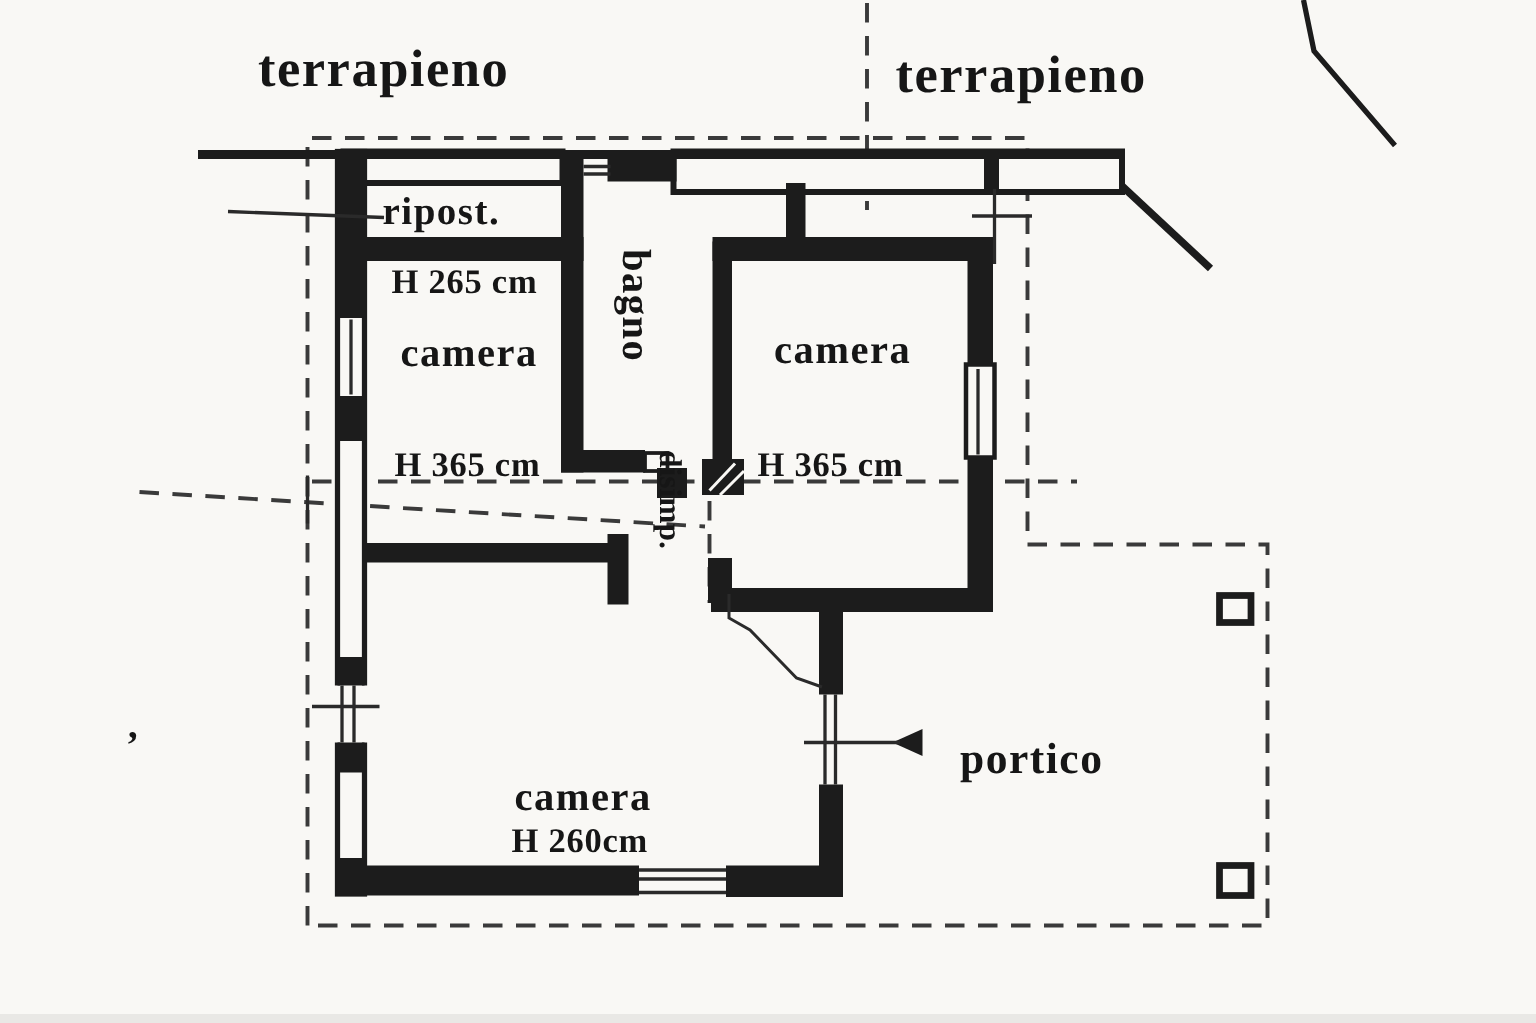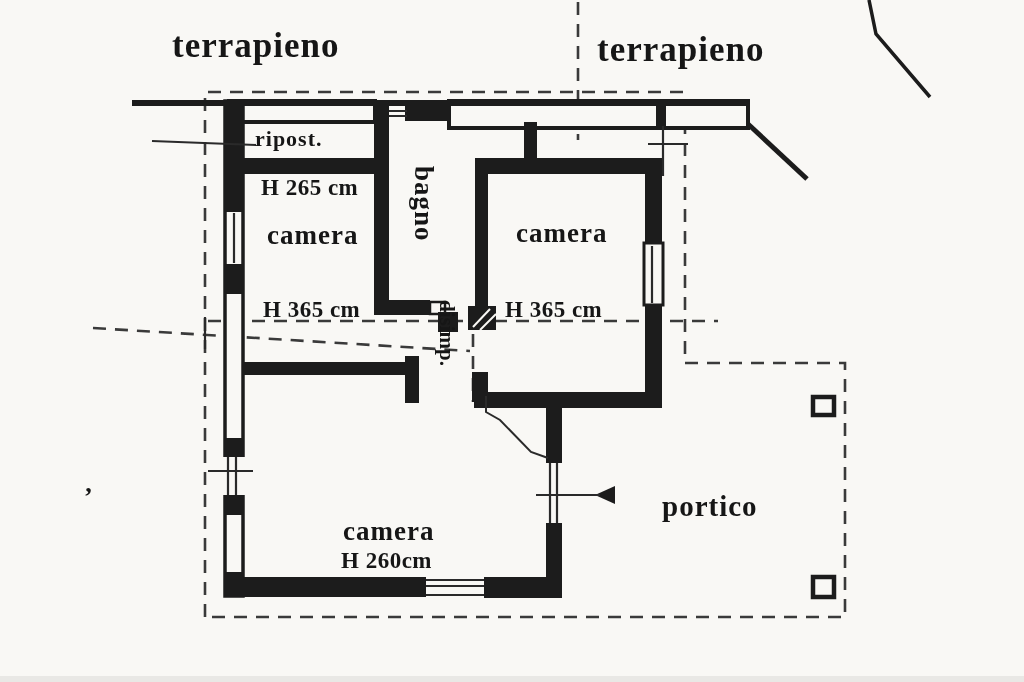--- a/index.html
+++ b/index.html
@@ -101,26 +101,26 @@
       <path d="M228,457 L228,495 M236,457 L236,495"></path>
       <path d="M652,246 L652,303"></path>
       <path d="M550,463 L550,523 M557,463 L557,523"></path>
       <path d="M426,580 L484,580 M426,586 L484,586 M426,595 L484,595"></path>
       <path d="M486,396 L486,412 L500,420 L531,452 L548,458" stroke-width="2"></path>
     </g>
   </svg>
 
   <div class="lbl big" style="left:172px;top:28px;">terrapieno</div>
   <div class="lbl big" style="left:597px;top:32px;">terrapieno</div>
-  <div class="lbl room" style="left:255px;top:128px;font-size:22px;">ripost.</div>
+  <div class="lbl room" style="left:255px;top:128px;font-size:26px;">ripost.</div>
   <div class="lbl hdim" style="left:261px;top:176px;">H 265 cm</div>
   <div class="lbl room" style="left:267px;top:222px;">camera</div>
   <div class="lbl hdim" style="left:263px;top:298px;">H 365 cm</div>
   <div class="lbl room vert" style="left:410px;top:166px;height:92px;">bagno</div>
   <div class="lbl room" style="left:516px;top:220px;">camera</div>
   <div class="lbl hdim" style="left:505px;top:298px;">H 365 cm</div>
   <div class="lbl vert" style="left:436px;top:300px;height:102px;font-size:21px;font-weight:700;">disimp.</div>
   <div class="lbl room" style="left:343px;top:518px;">camera</div>
   <div class="lbl hdim" style="left:341px;top:549px;">H 260cm</div>
-  <div class="lbl room-lg" style="left:662px;top:492px;">portico</div>
+  <div class="lbl room-lg" style="left:640px;top:492px;">portico</div>
   <div class="lbl stray" style="left:84px;top:484px;">’</div>
 
 </div>
 
 </body></html>

